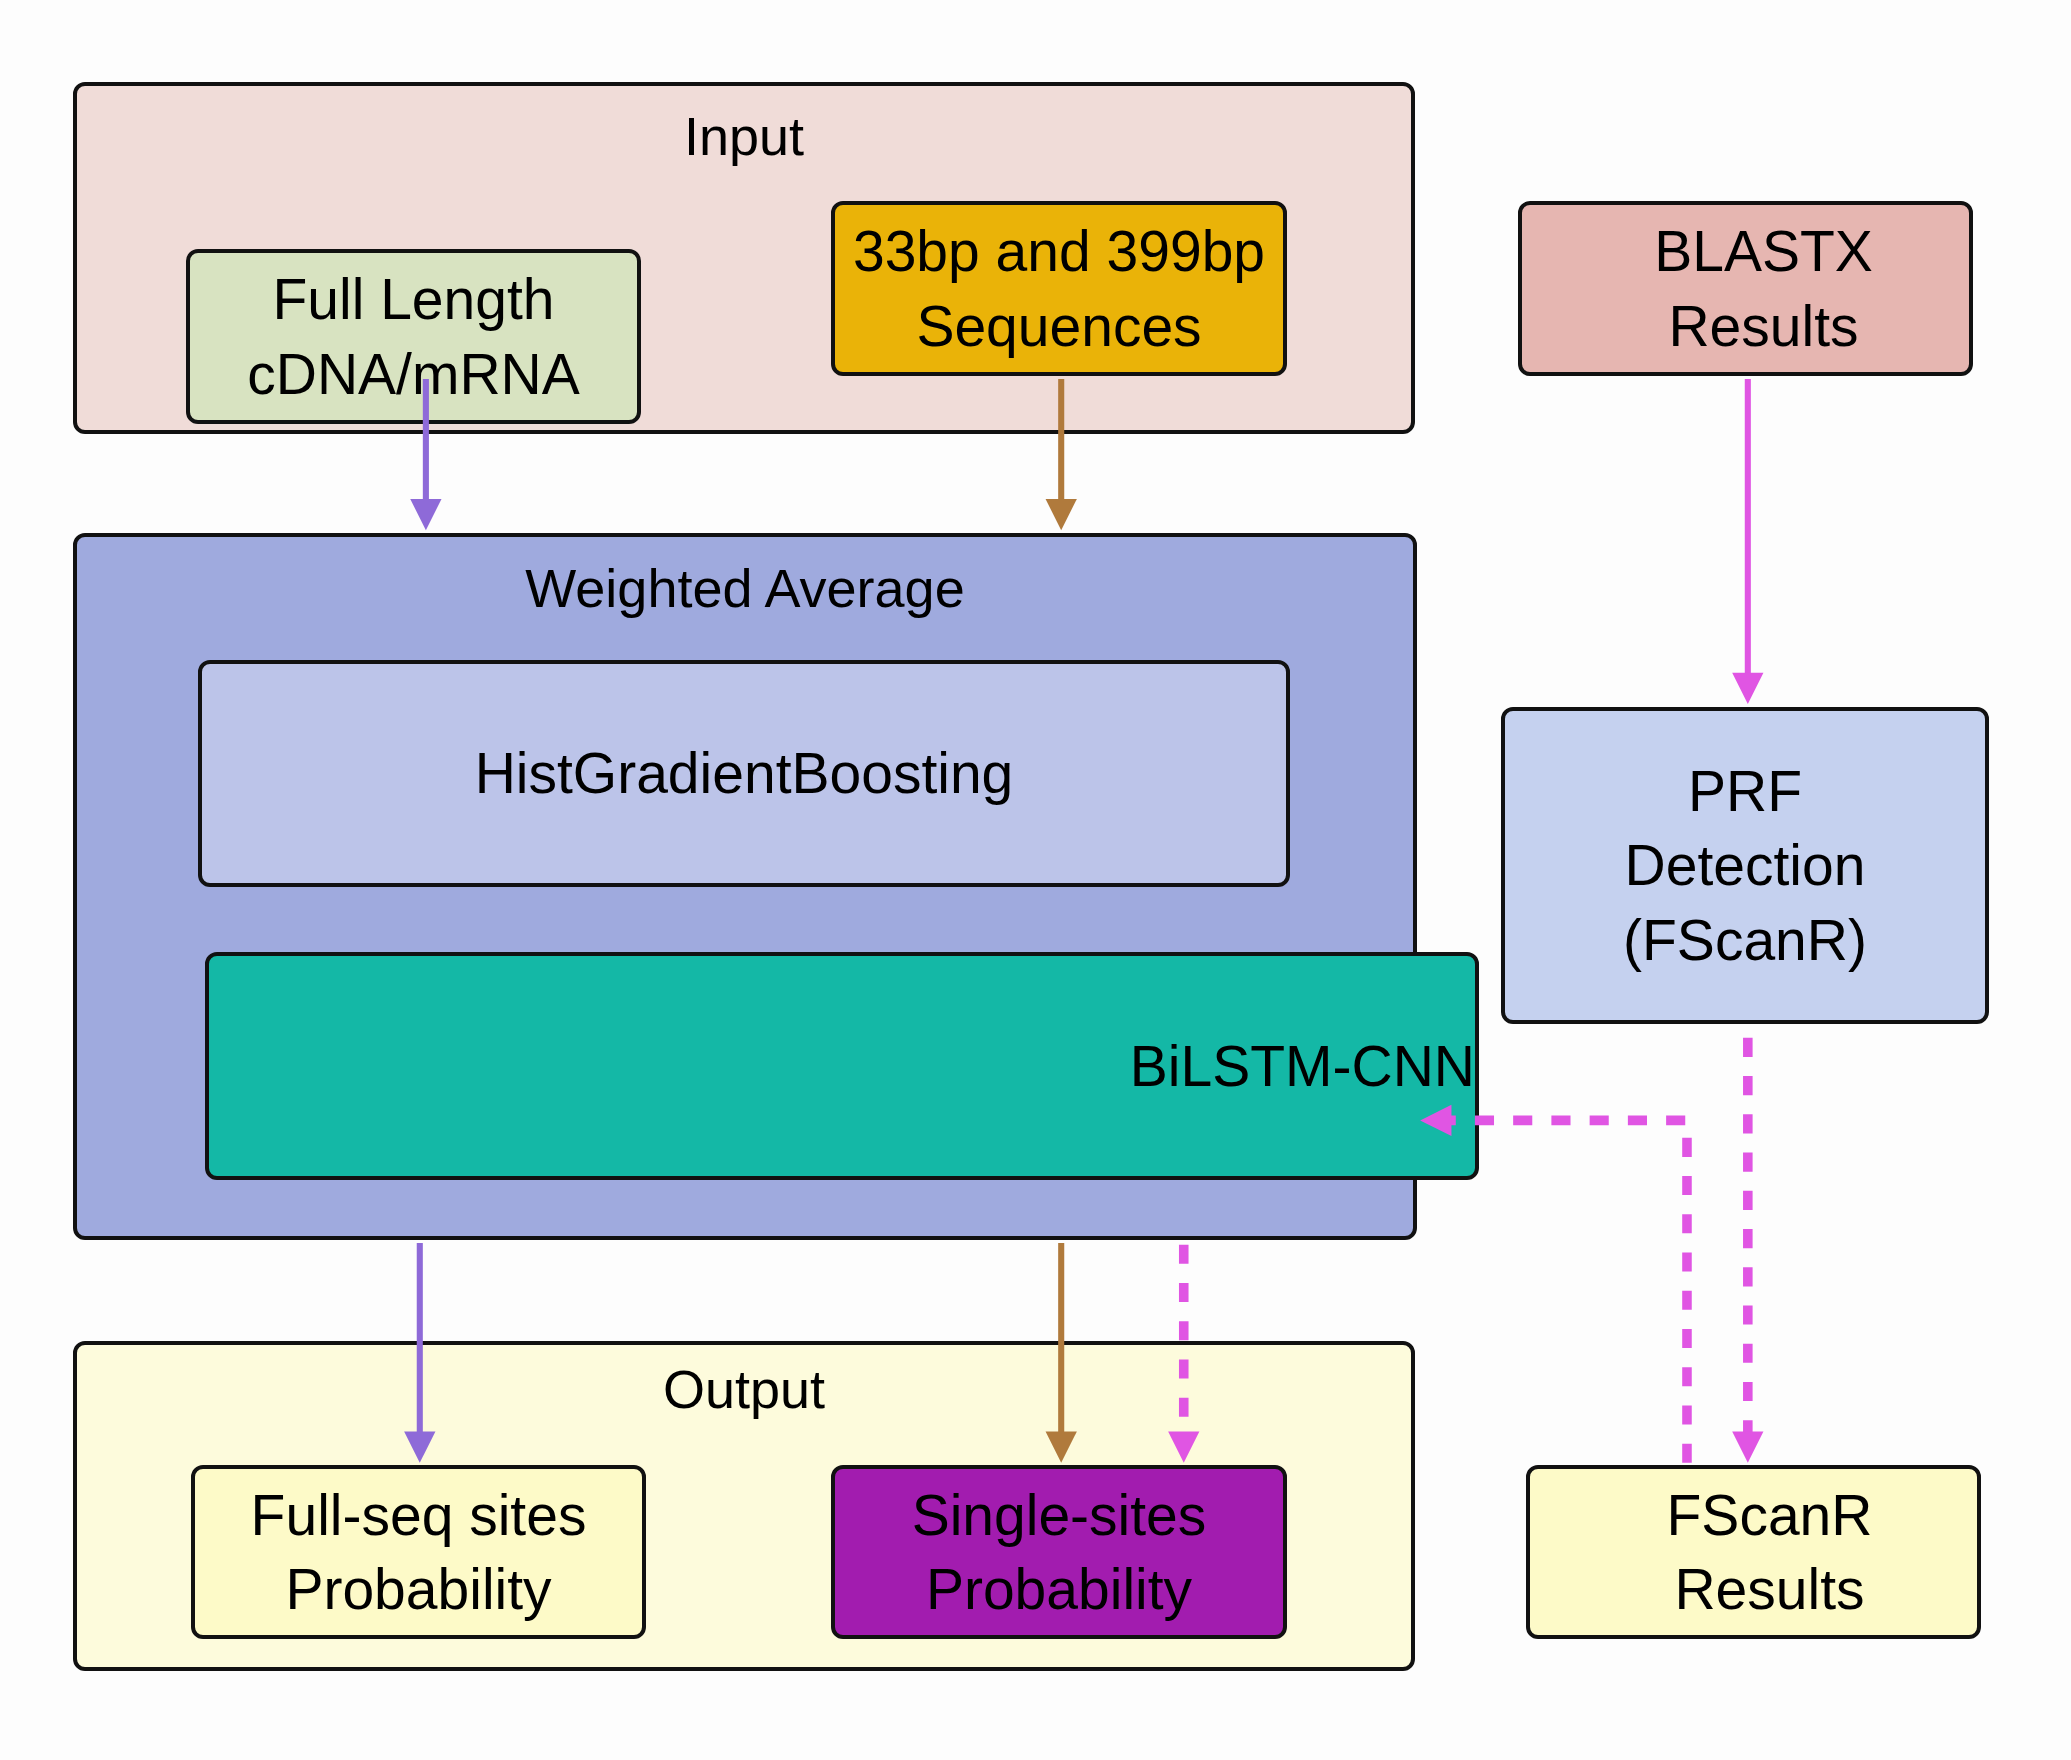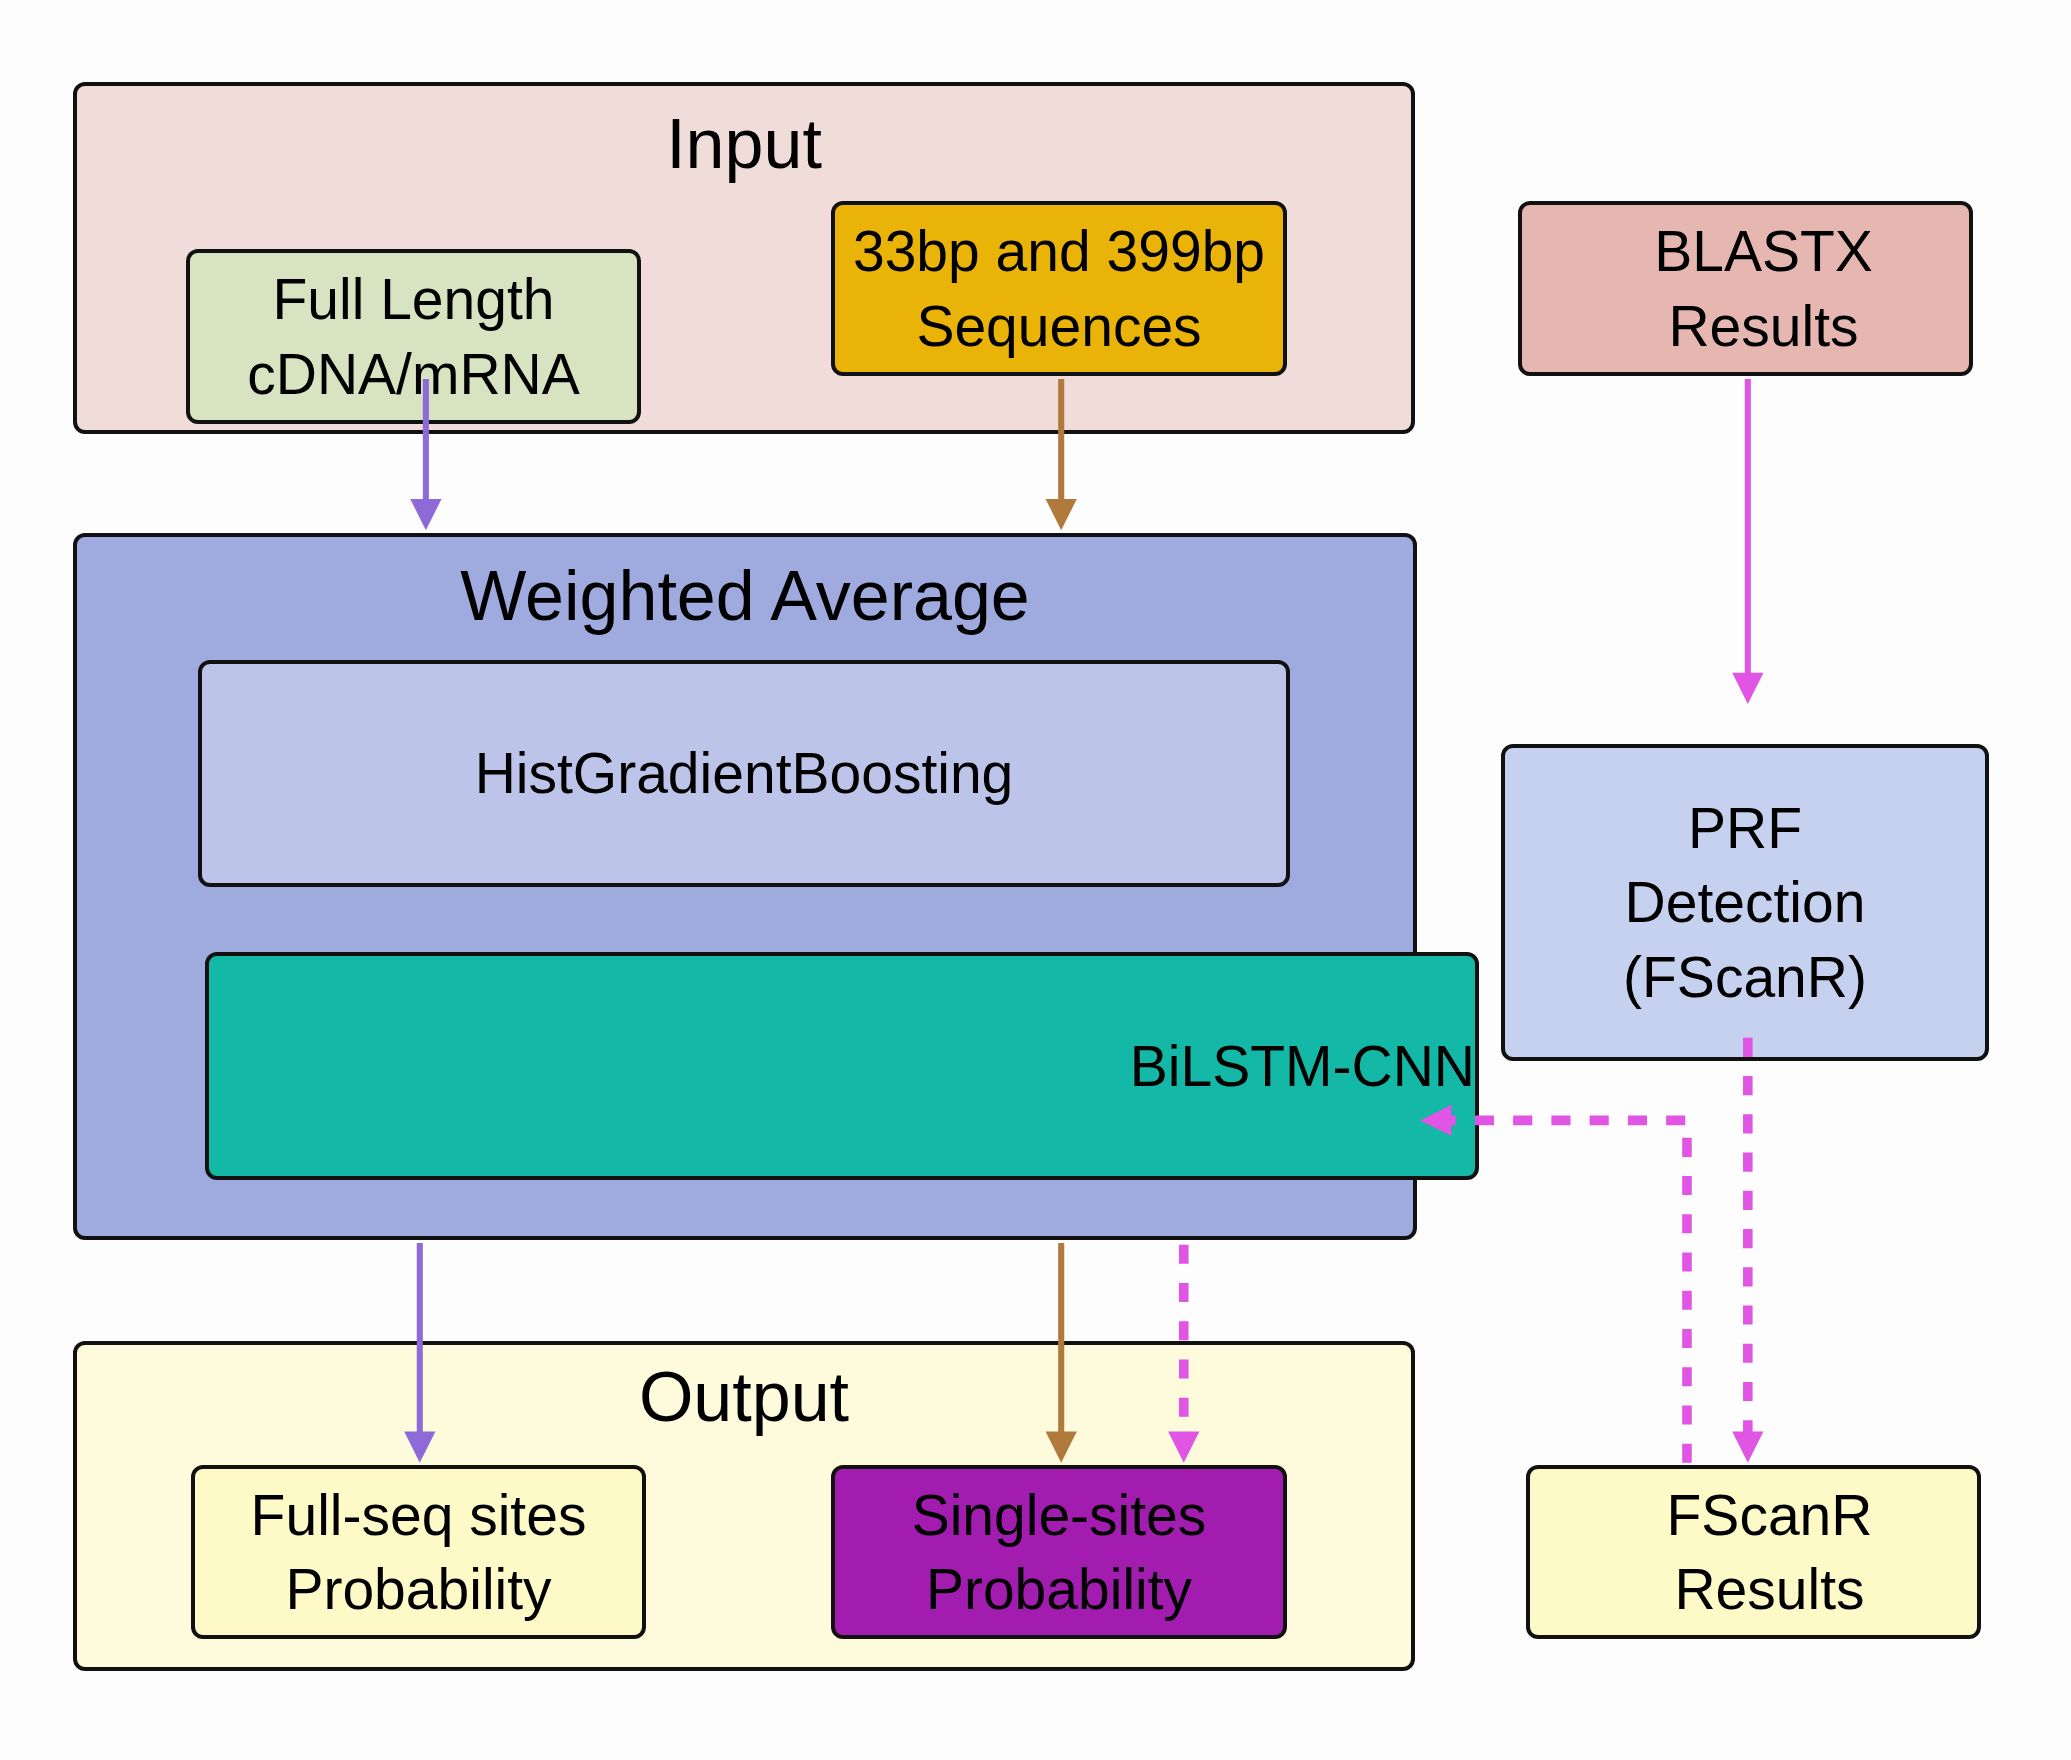--- a/index.html
+++ b/index.html
@@ -1,19 +1,19 @@
 <!DOCTYPE html>
 <html style="font-size:14px"><head>
 <meta charset="utf-8">
 <style>
   html, body { margin:0; padding:0; background:#fdfdfd; }
   body { width:2072px; height:1761px; position:relative; overflow:hidden;
          font-family:"Liberation Sans", sans-serif; color:#000; }
   .box { position:absolute; box-sizing:border-box; border:4.3px solid #111; border-radius:12px; }
-  .group-title { position:absolute; left:0; right:0; text-align:center; font-size:70px; line-height:1; }
+  .group-title { position:absolute; left:0; right:0; text-align:center; font-size:54px; line-height:1; }
   .node { display:flex; align-items:center; justify-content:center; text-align:center;
           font-size:57px; line-height:1.3; white-space:pre-line; }
   .node span { display:block; }
   svg.arrows { position:absolute; left:0; top:0; width:2072px; height:1761px; pointer-events:none; }
 </style>
 </head>
 <body>
 
 <div class="box" style="left:73px;top:82px;width:1342px;height:352px;background:#f0dcd8;">
   <div class="group-title" style="top:22.6px;">Input</div>
@@ -35,21 +35,21 @@
 <div class="box" style="left:73px;top:533px;width:1344px;height:707px;background:#9faade;">
   <div class="group-title" style="top:24px;">Weighted Average</div>
 </div>
 <div class="box node" style="left:198px;top:660px;width:1092px;height:227px;background:#bcc4e9;">
   <span>HistGradientBoosting</span>
 </div>
 <div class="box node" style="left:205px;top:952px;width:1274px;height:228px;background:#14b8a6;justify-content:flex-end;">
   <span>BiLSTM-CNN</span>
 </div>
 
-<div class="box node" style="left:1501px;top:707px;width:488px;height:317px;background:#c5d1ef;margin-top:37px;">
+<div class="box node" style="left:1501px;top:707px;width:488px;height:317px;background:#c5d1ef;">
   <span>PRF
 Detection
 (FScanR)</span>
 </div>
 
 <div class="box" style="left:73px;top:1341px;width:1342px;height:330px;background:#fdfbdc;">
   <div class="group-title" style="top:17.4px;">Output</div>
 </div>
 <div class="box node" style="left:191px;top:1465px;width:455px;height:174px;background:#fdfac8;">
   <span>Full-seq sites

